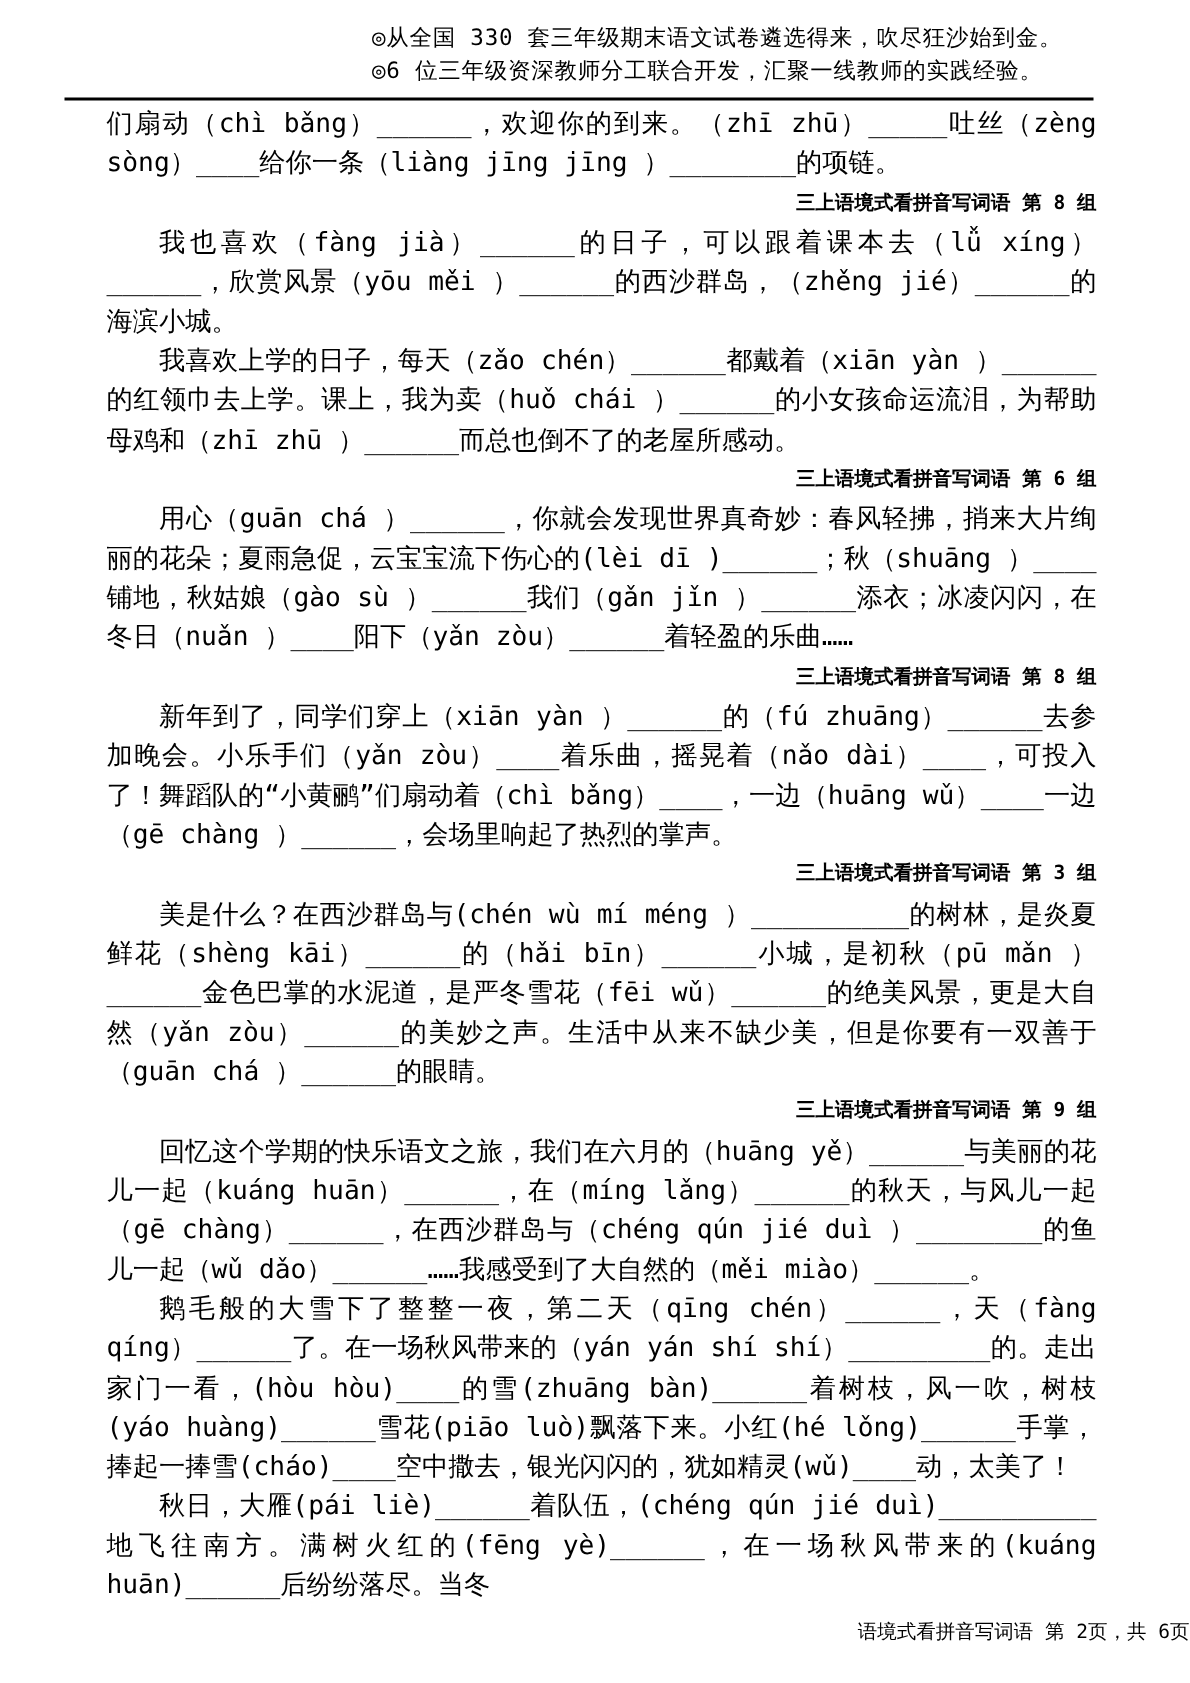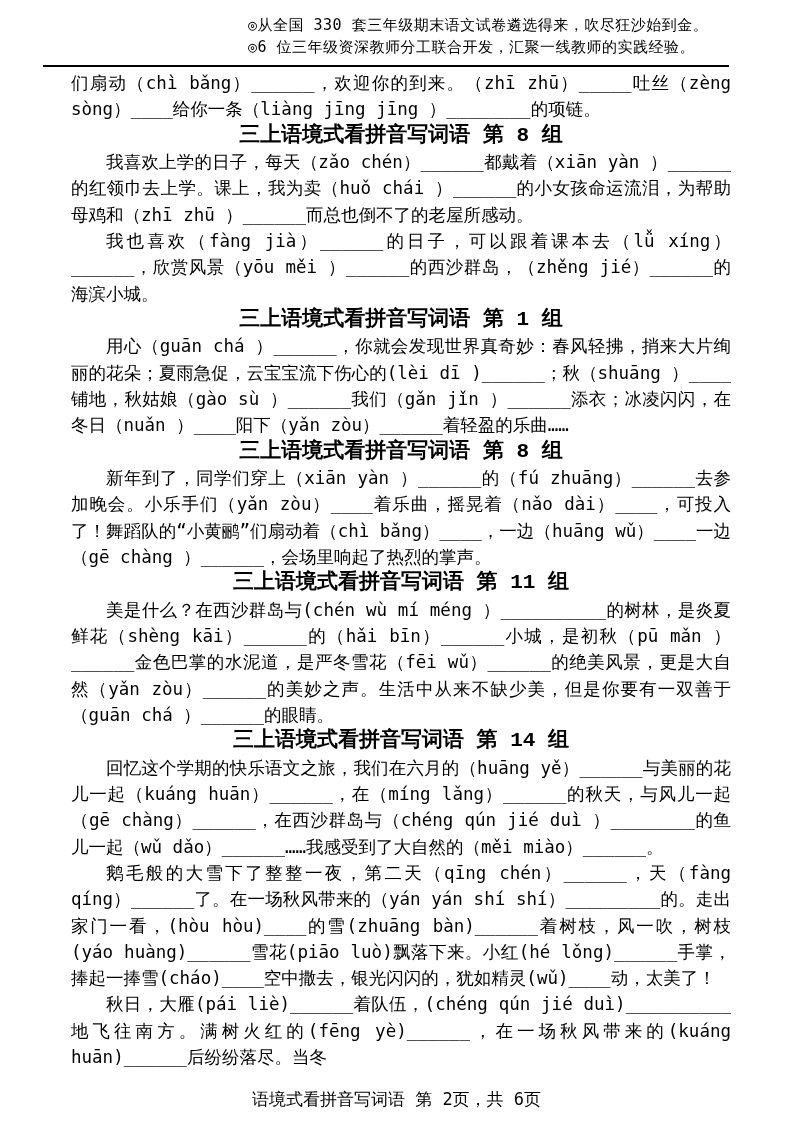--- a/index.html
+++ b/index.html
@@ -32,34 +32,33 @@
     line-height: 26.33px;
     text-align: justify;
   }
   .para {
     margin: 0;
     text-indent: 2em;
   }
   .para.continuation { text-indent: 0; }
   .sec-heading {
     margin: 0;
-    font-size: 21px;
+    font-size: 13px;
     line-height: 26.33px;
     font-weight: 700;
     text-indent: 0;
-    text-align: center;
-    font-family: Liberation Mono, monospace;
+    text-align: right;
   }
   .page-footer {
     position: absolute;
     left: 0;
     right: 0;
-    bottom: 12px;
-    text-align: center;
-    font-size: 17px;
+    bottom: 22px;
+    text-align: right;
+    font-size: 13px;
     line-height: 22px;
   }
 </style>
 </head>
 <body>
 
 <div class="page">
 
   <div class="doc-header">
     <div>◎从全国 330 套三年级期末语文试卷遴选得来，吹尽狂沙始到金。</div>
@@ -67,41 +66,41 @@
   </div>
 
   <hr class="header-rule">
 
   <div class="content">
 
     <p class="para continuation">们扇动（chì bǎng）______，欢迎你的到来。（zhī zhū）_____吐丝（zèng sòng）____给你一条（liàng jīng jīng ）________的项链。</p>
 
     <div>
       <h2 class="sec-heading">三上语境式看拼音写词语 第 8 组</h2>
+      <p class="para">我也喜欢（fàng jià）______的日子，可以跟着课本去（lǚ xíng）______，欣赏风景（yōu měi ）______的西沙群岛，（zhěng jié）______的海滨小城。</p>
       <p class="para">我喜欢上学的日子，每天（zǎo chén）______都戴着（xiān yàn ）______的红领巾去上学。课上，我为卖（huǒ chái ）______的小女孩命运流泪，为帮助母鸡和（zhī zhū ）______而总也倒不了的老屋所感动。</p>
-      <p class="para">我也喜欢（fàng jià）______的日子，可以跟着课本去（lǚ xíng）______，欣赏风景（yōu měi ）______的西沙群岛，（zhěng jié）______的海滨小城。</p>
     </div>
 
     <div>
-      <h2 class="sec-heading">三上语境式看拼音写词语 第 1 组</h2>
+      <h2 class="sec-heading">三上语境式看拼音写词语 第 6 组</h2>
       <p class="para">用心（guān chá ）______，你就会发现世界真奇妙：春风轻拂，捎来大片绚丽的花朵；夏雨急促，云宝宝流下伤心的(lèi dī )______；秋（shuāng ）____铺地，秋姑娘（gào sù ）______我们（gǎn jǐn ）______添衣；冰凌闪闪，在冬日（nuǎn ）____阳下（yǎn zòu）______着轻盈的乐曲……</p>
     </div>
 
     <div>
       <h2 class="sec-heading">三上语境式看拼音写词语 第 8 组</h2>
       <p class="para">新年到了，同学们穿上（xiān yàn ）______的（fú zhuāng）______去参加晚会。小乐手们（yǎn zòu）____着乐曲，摇晃着（nǎo dài）____，可投入了！舞蹈队的“小黄鹂”们扇动着（chì bǎng）____，一边（huāng wǔ）____一边（gē chàng ）______，会场里响起了热烈的掌声。</p>
     </div>
 
     <div>
-      <h2 class="sec-heading">三上语境式看拼音写词语 第 11 组</h2>
+      <h2 class="sec-heading">三上语境式看拼音写词语 第 3 组</h2>
       <p class="para">美是什么？在西沙群岛与(chén wù mí méng ）__________的树林，是炎夏鲜花（shèng kāi）______的（hǎi bīn）______小城，是初秋（pū mǎn ）______金色巴掌的水泥道，是严冬雪花（fēi wǔ）______的绝美风景，更是大自然（yǎn zòu）______的美妙之声。生活中从来不缺少美，但是你要有一双善于（guān chá ）______的眼睛。</p>
     </div>
 
     <div>
-      <h2 class="sec-heading">三上语境式看拼音写词语 第 14 组</h2>
+      <h2 class="sec-heading">三上语境式看拼音写词语 第 9 组</h2>
       <p class="para">回忆这个学期的快乐语文之旅，我们在六月的（huāng yě）______与美丽的花儿一起（kuáng huān）______，在（míng lǎng）______的秋天，与风儿一起（gē chàng）______，在西沙群岛与（chéng qún jié duì ）________的鱼儿一起（wǔ dǎo）______……我感受到了大自然的（měi miào）______。</p>
     </div>
 
     <div>
       <p class="para">鹅毛般的大雪下了整整一夜，第二天（qīng chén）______，天（fàng qíng）______了。在一场秋风带来的（yán yán shí shí）_________的。走出家门一看，(hòu hòu)____的雪(zhuāng bàn)______着树枝，风一吹，树枝(yáo huàng)______雪花(piāo luò)飘落下来。小红(hé lǒng)______手掌，捧起一捧雪(cháo)____空中撒去，银光闪闪的，犹如精灵(wǔ)____动，太美了！</p>
     </div>
 
     <div>
       <p class="para">秋日，大雁(pái liè)______着队伍，(chéng qún jié duì)__________地飞往南方。满树火红的(fēng yè)______，在一场秋风带来的(kuáng huān)______后纷纷落尽。当冬</p>
     </div>

